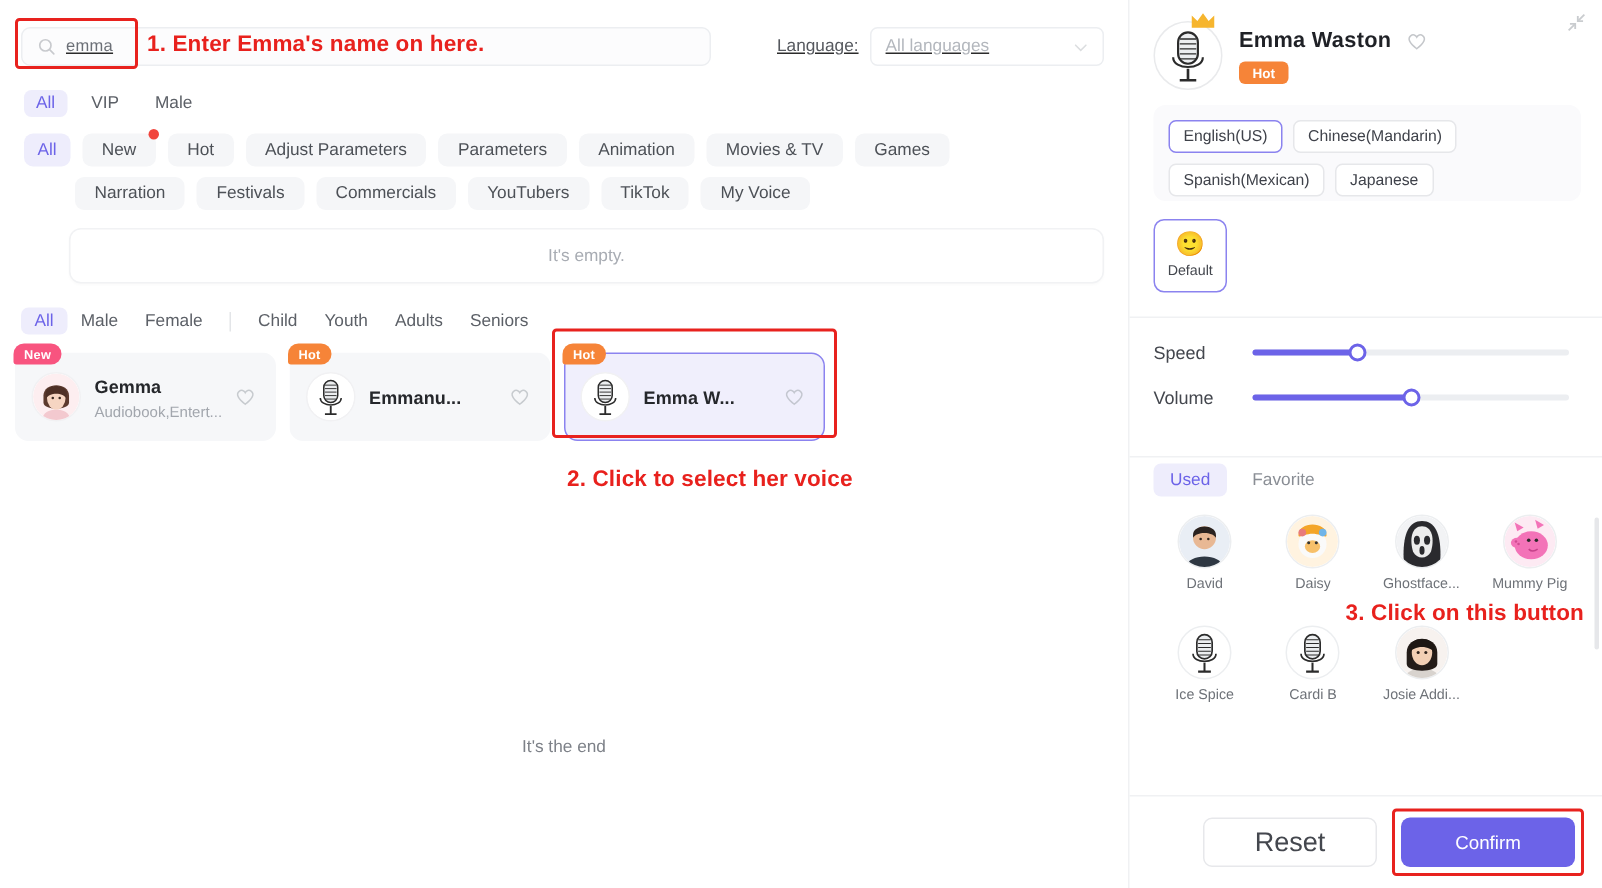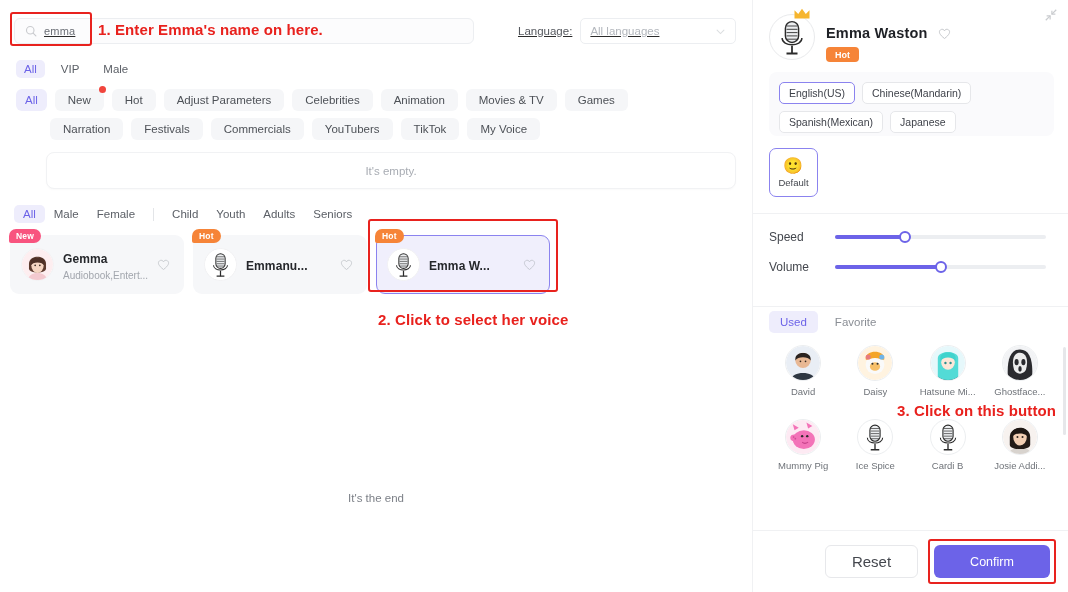--- a/index.html
+++ b/index.html
@@ -116,21 +116,21 @@
     display:flex; flex-direction:column;
   }
   .r-head { padding: 14px 16px 0 16px; display:flex; align-items:flex-start; gap:11px; position:relative; }
   .big-av-wrap { position:relative; width:46px; height:46px; flex:0 0 46px; }
   .big-av {
     width:46px; height:46px; border-radius:50%; background:#fff;
     border:1px solid #e9eaec; display:flex; align-items:center; justify-content:center;
     overflow:hidden;
   }
   .crown { position:absolute; left: 24px; top:-7px; width:18px; height:14px; }
-  .r-name-row { display:flex; align-items:center; gap:9px; margin-top: 11px; }
+  .r-name-row { display:flex; align-items:center; gap:9px; margin-top: 5px; }
   .r-name { font-size:14.5px; color:#1f2126; font-weight:bold; letter-spacing:.2px; }
   .r-hot {
     display:inline-block; margin-top: 6px; background:#f68438; color:#fff;
     font-size:9px; font-weight:bold; padding: 2.5px 9px; border-radius:4px;
   }
   .collapse { position:absolute; right: 10px; top: 8px; width:14px; height:14px; opacity:.45; }
 
   .lang-card {
     margin: 10px 14px 0 16px; background:#fafafc; border-radius:8px;
     padding: 10px 10px 0 10px; height: 64px; overflow:hidden; position:relative;
@@ -184,22 +184,22 @@
     background:#e6e7ea; border-radius:2px;
   }
   .ann-3 { position:absolute; right: 12px; bottom: 62px; }
 
   .footer {
     margin-top: auto; border-top:1px solid #f0f1f3;
     display:flex; align-items:center; justify-content:flex-end;
     gap: 16px; padding: 14px 18px; position:relative;
   }
   .btn-reset {
-    width: 93px; height: 33px; border:1px solid #e7e8eb; border-radius:6px;
-    background:#fff; font-size:15px; color:#44474e;
+    width: 116px; height: 33px; border:1px solid #e7e8eb; border-radius:6px;
+    background:#fff; font-size:18px; color:#44474e;
     display:flex; align-items:center; justify-content:center;
   }
   .btn-confirm {
     width: 116px; height: 33px; border-radius:6px; background:#6c63e8;
     font-size:12.5px; color:#fff;
     display:flex; align-items:center; justify-content:center;
   }
   .confirm-hl {
     position:absolute; right: 12px; top: 8px; width: 128px; height: 45px;
     border:2px solid #e8221e; border-radius:3px; pointer-events:none;
@@ -242,21 +242,21 @@
     </div>
 
     <div class="frow frow-2">
       <span class="chip all">All</span>
       <span class="chip">
         <span>New</span>
         <span class="dot-new"></span>
       </span>
       <span class="chip">Hot</span>
       <span class="chip">Adjust Parameters</span>
-      <span class="chip">Celebrities</span>
+      <span class="chip">Parameters</span>
       <span class="chip">Animation</span>
       <span class="chip">Movies &amp; TV</span>
       <span class="chip">Games</span>
     </div>
 
     <div class="frow frow-3">
       <span class="chip">Narration</span>
       <span class="chip">Festivals</span>
       <span class="chip">Commercials</span>
       <span class="chip">YouTubers</span>
@@ -467,34 +467,20 @@
             <ellipse cx="20" cy="24" rx="6" ry="5" fill="#f7c06a"></ellipse>
             <circle cx="17" cy="21" r="1.2" fill="#333"></circle>
             <circle cx="23" cy="21" r="1.2" fill="#333"></circle>
             <circle cx="12" cy="13" r="3" fill="#e87b7b"></circle>
             <circle cx="28" cy="13" r="3" fill="#6fb4e8"></circle>
           </svg>
         </span>
         <span class="glbl">Daisy</span>
       </div>
 
-      <div class="gcell">
-        <span class="gav">
-          <svg viewBox="0 0 40 40" width="36" height="36">
-            <circle cx="20" cy="20" r="20" fill="#e6f8fb"></circle>
-            <path d="M6 40 C6 30 34 30 34 40 Z" fill="#3a4756"></path>
-            <path d="M8 40 L8 14 C8 5 32 5 32 14 L32 40 Z" fill="#53dbd6"></path>
-            <ellipse cx="20" cy="19" rx="8" ry="9" fill="#fde7d8"></ellipse>
-            <path d="M11 14 C11 5 29 5 29 14 L29 18 C26 12 14 12 11 18 Z" fill="#3fd3cd"></path>
-            <circle cx="17" cy="20" r="1.4" fill="#2b8f8d"></circle>
-            <circle cx="23" cy="20" r="1.4" fill="#2b8f8d"></circle>
-          </svg>
-        </span>
-        <span class="glbl">Hatsune Mi...</span>
-      </div>
 
       <div class="gcell">
         <span class="gav">
           <svg viewBox="0 0 40 40" width="36" height="36">
             <circle cx="20" cy="20" r="20" fill="#f2f3f5"></circle>
             <path d="M20 4 C32 4 36 18 34 40 L6 40 C4 18 8 4 20 4 Z" fill="#2a2a2e"></path>
             <path d="M20 8 C28 8 30 18 27 28 C24 34 16 34 13 28 C10 18 12 8 20 8 Z" fill="#ececec"></path>
             <ellipse cx="16" cy="19" rx="2.4" ry="3.6" fill="#2a2a2e"></ellipse>
             <ellipse cx="24" cy="19" rx="2.4" ry="3.6" fill="#2a2a2e"></ellipse>
             <ellipse cx="20" cy="27" rx="2" ry="3.4" fill="#2a2a2e"></ellipse>

